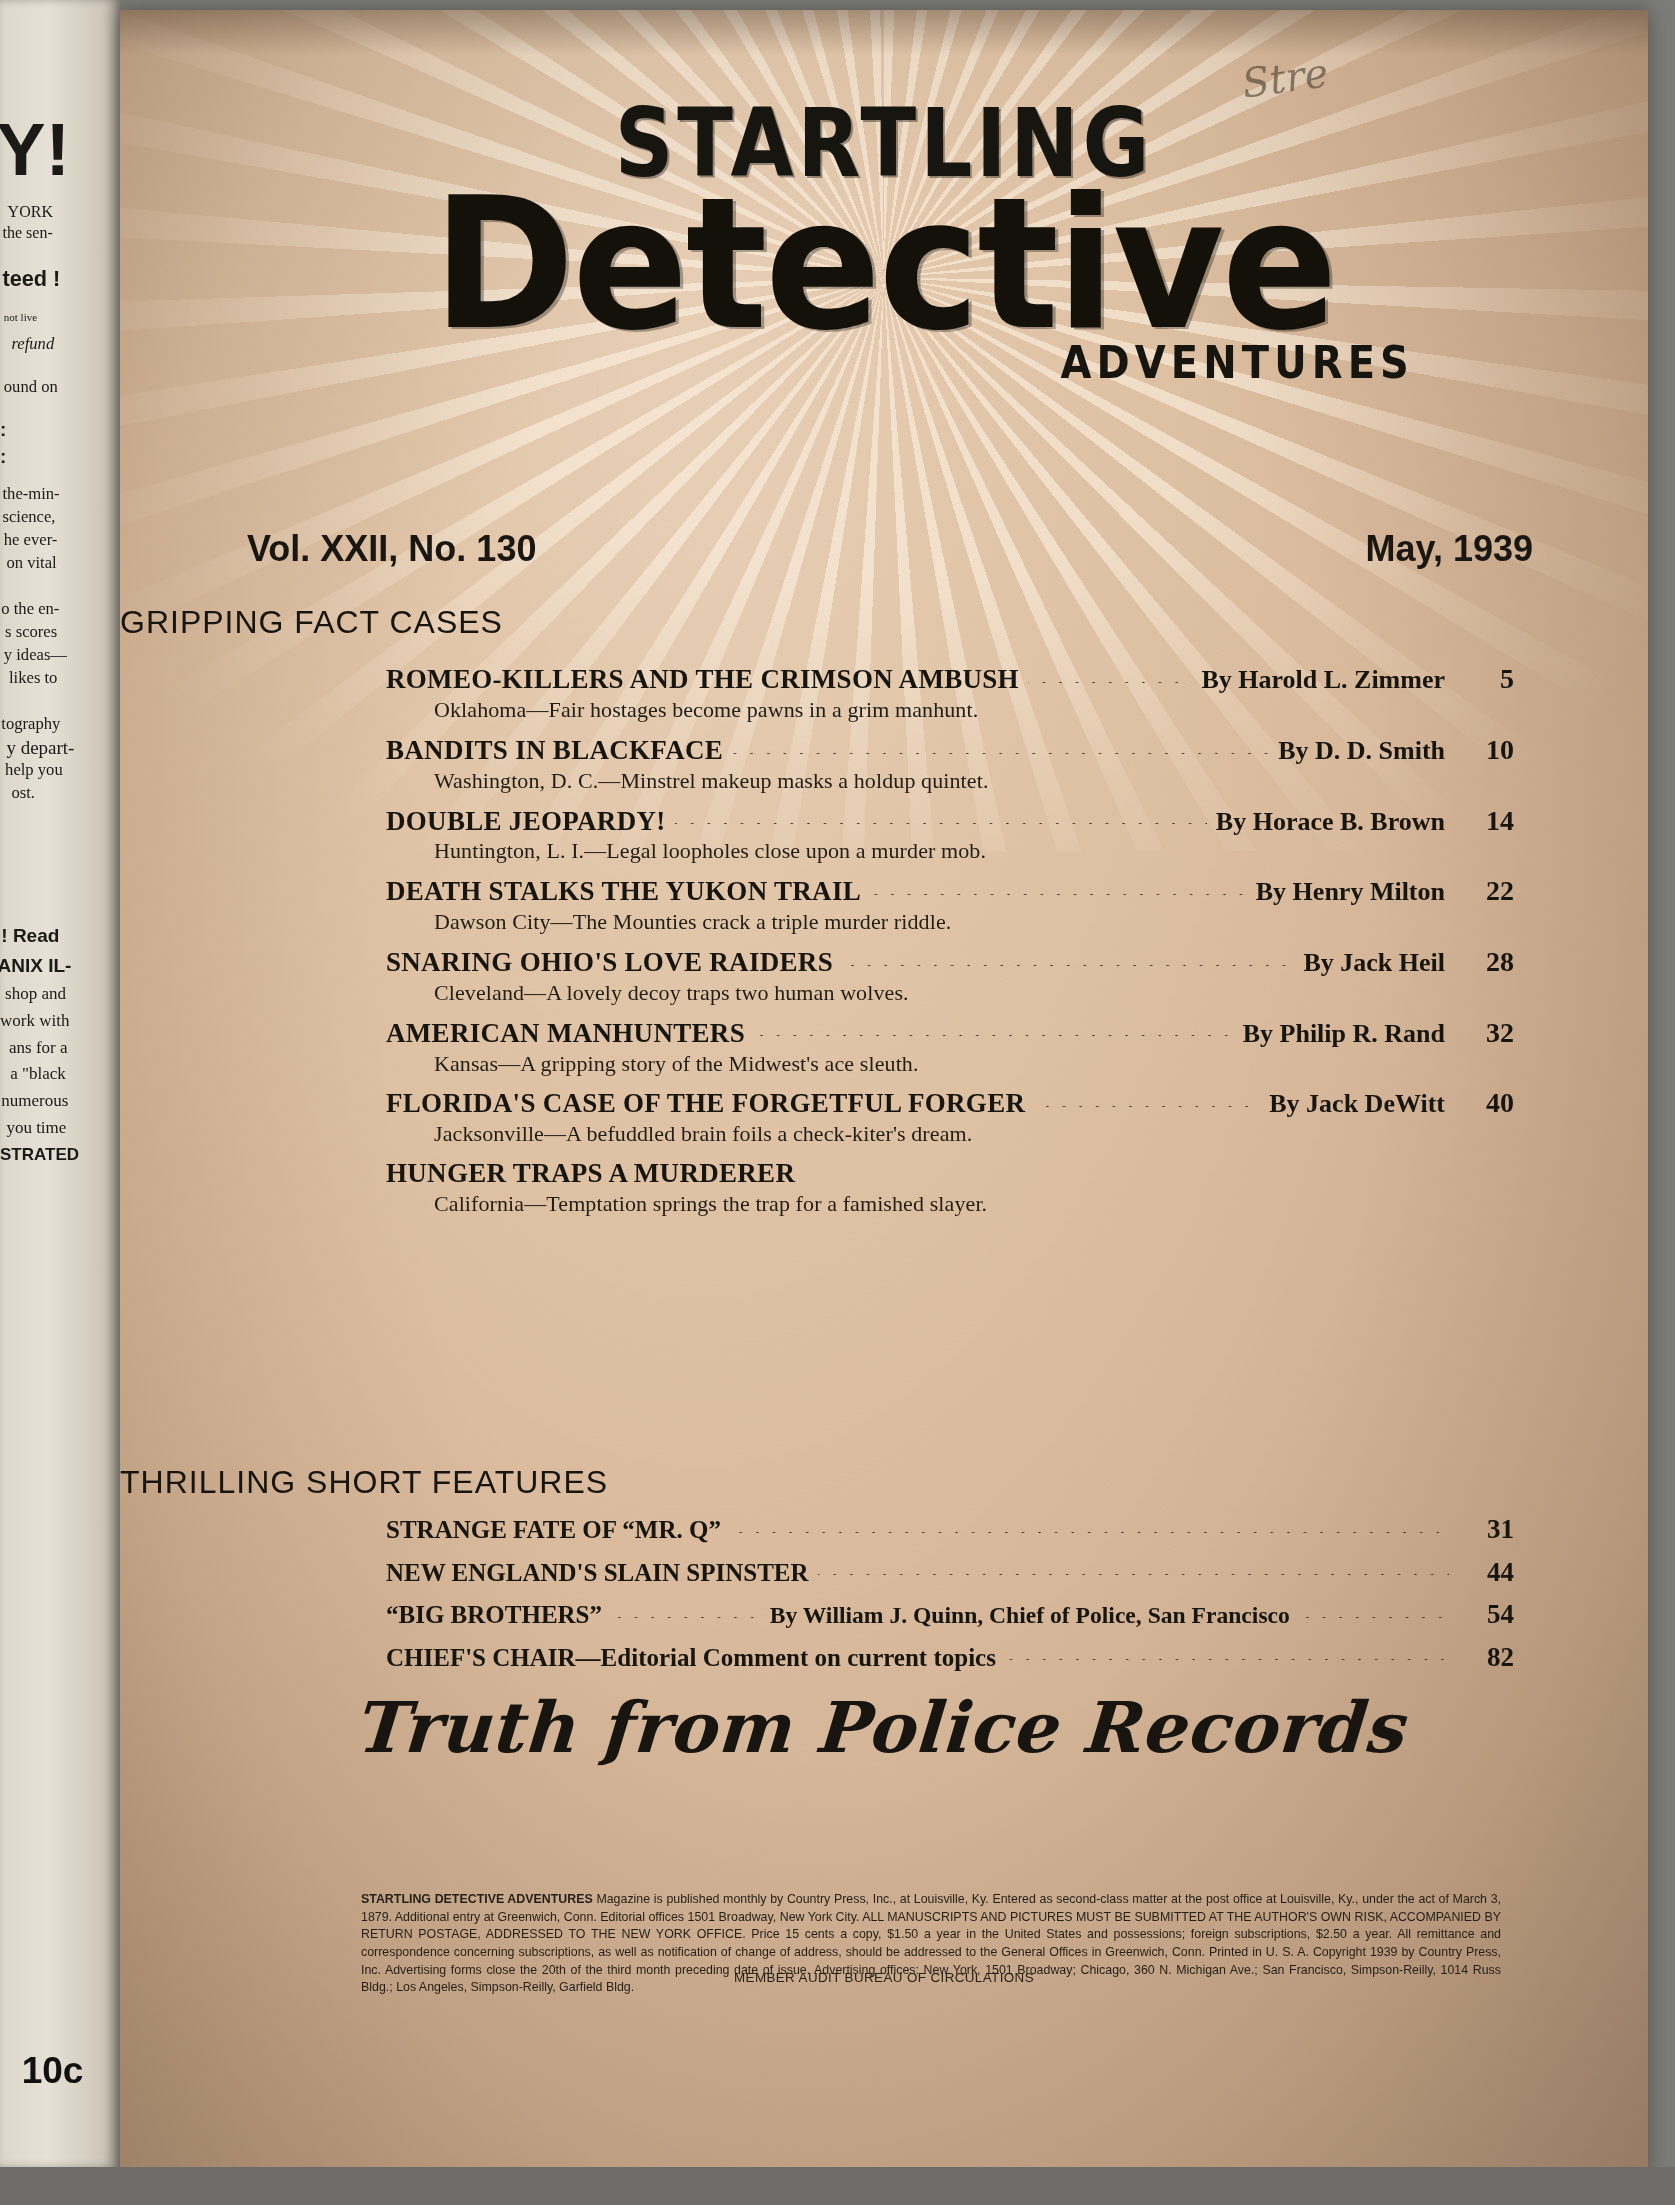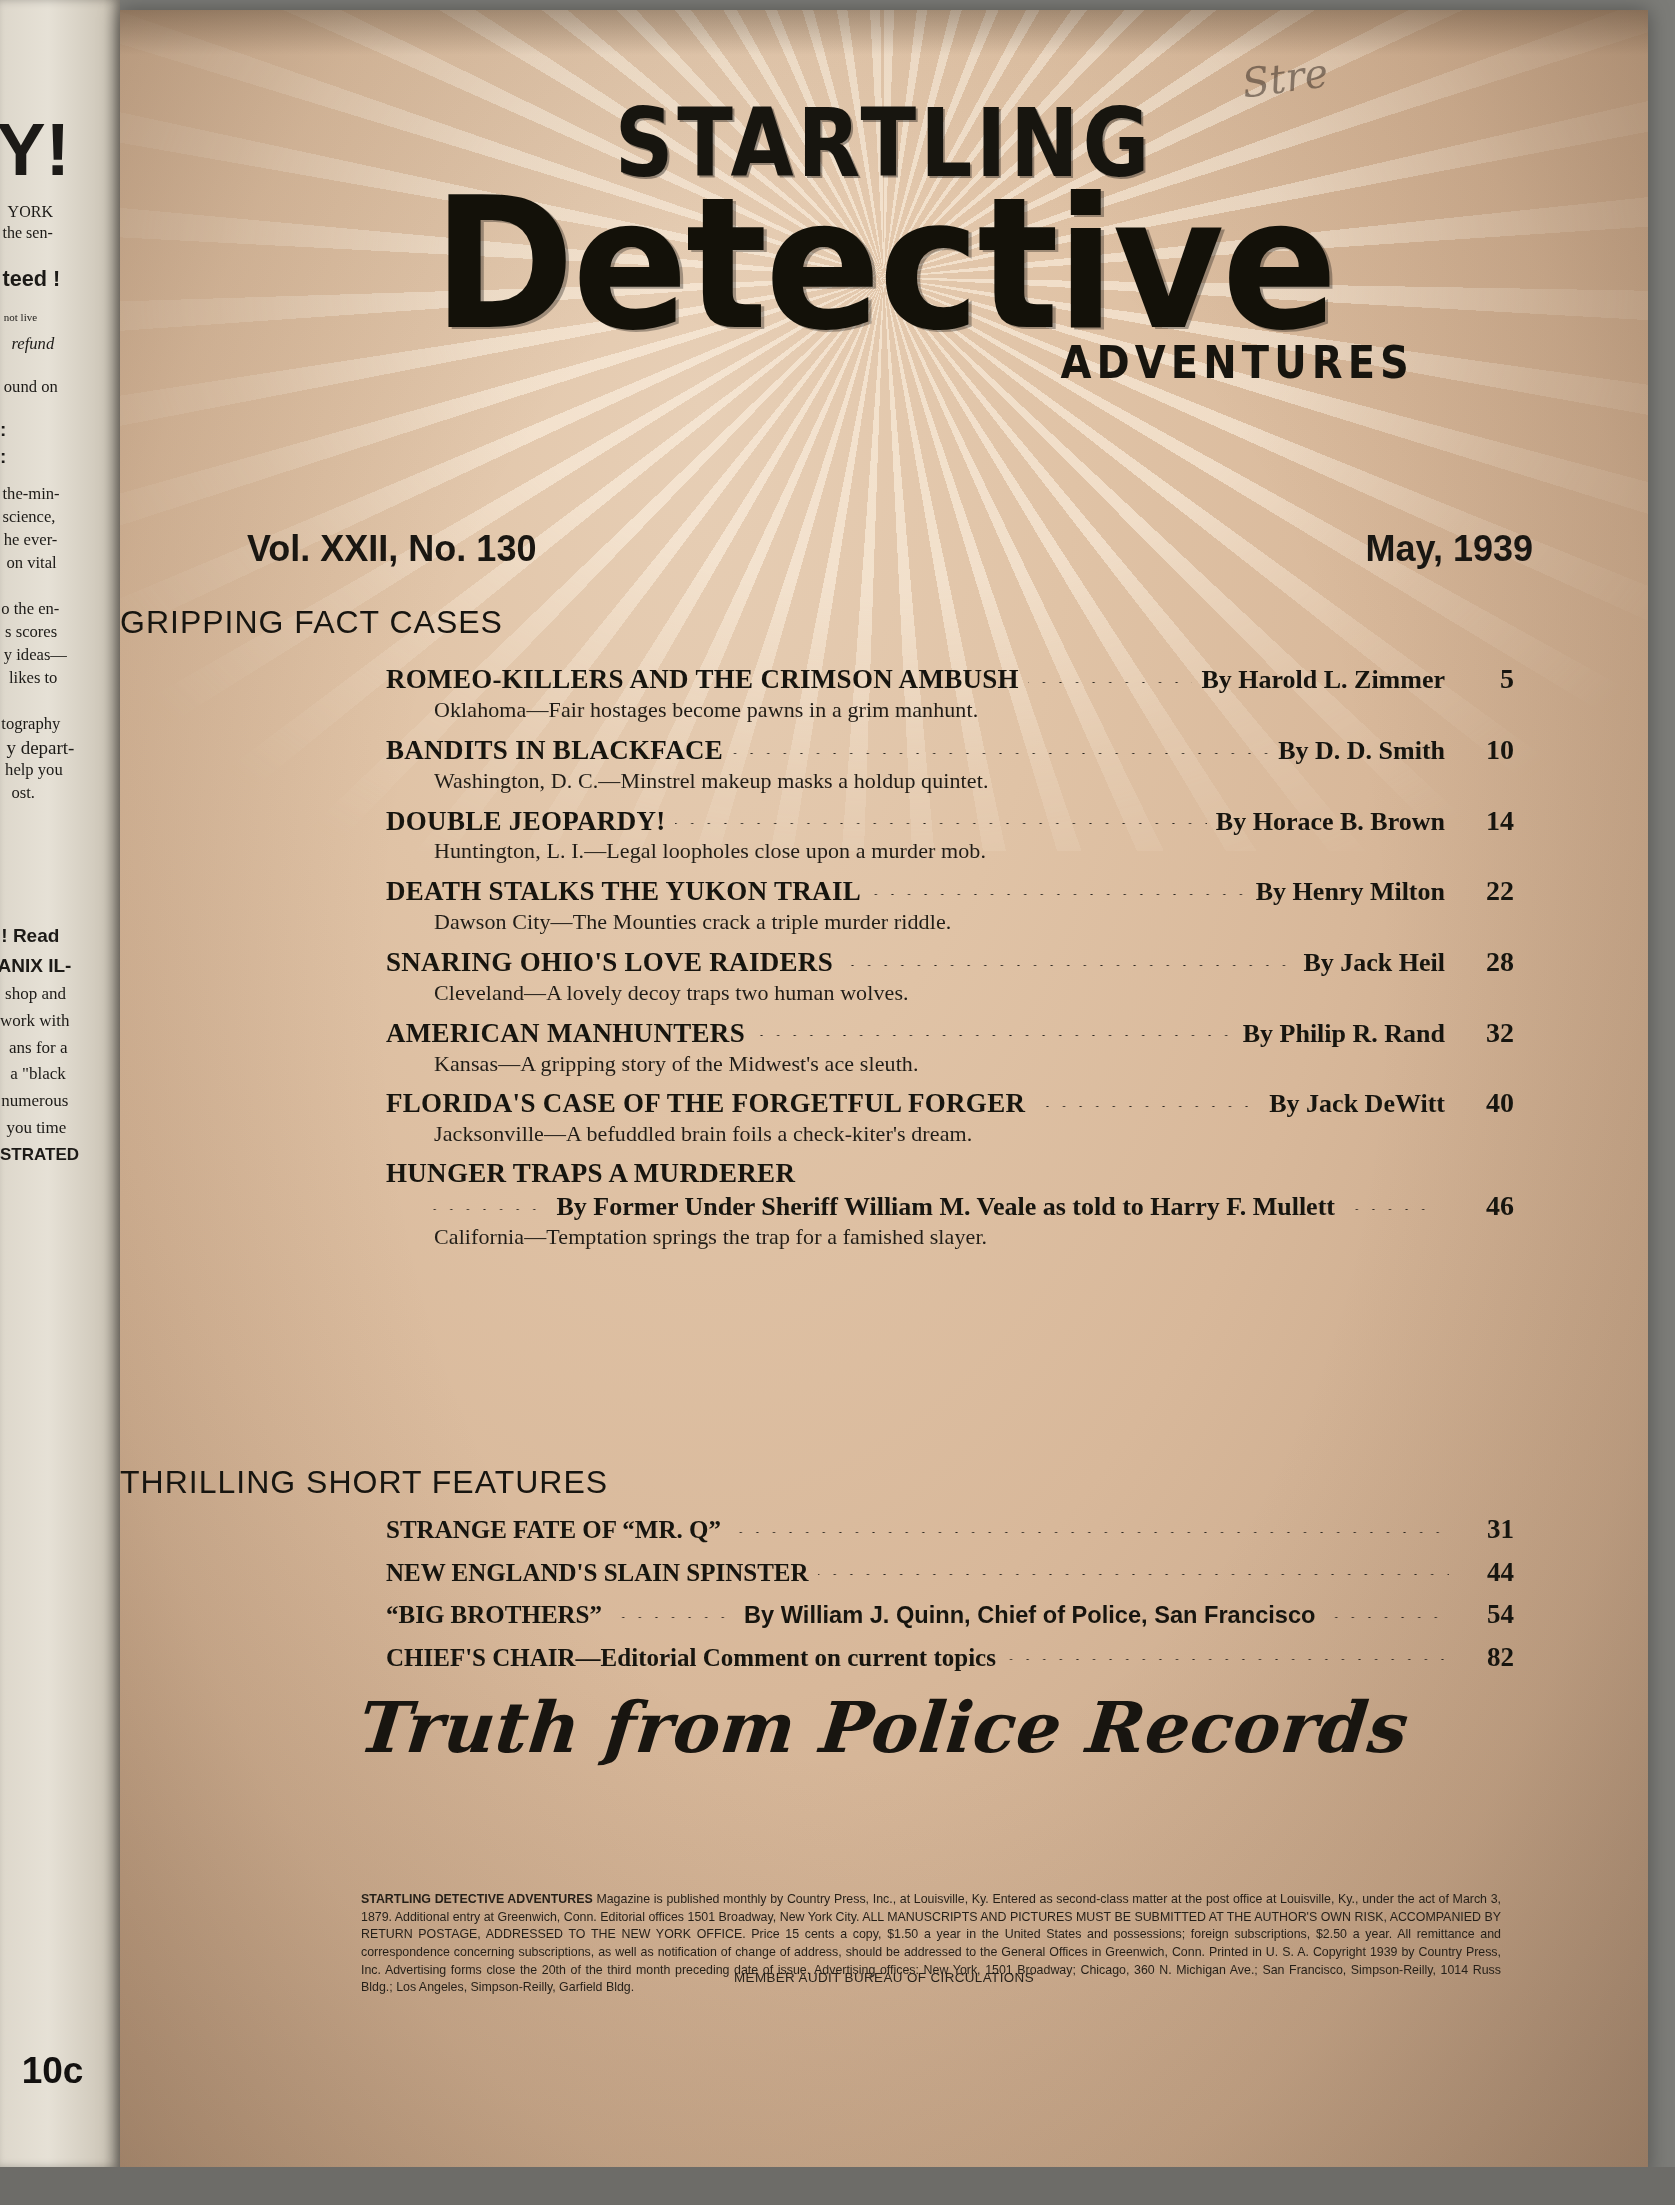--- a/index.html
+++ b/index.html
@@ -224,21 +224,21 @@
   .sentry { margin-bottom: 11.5px; }
   .sentry .entry-line { align-items: baseline; }
   .stitle {
     font-family: "Liberation Serif", serif;
     font-weight: bold;
     font-size: 25px;
     color: #17150f;
     flex: 0 0 auto;
   }
   .sauthor {
-    font-family: Liberation Sans, sans-serif;
+    font-family: Liberation Serif, serif;
     font-weight: bold;
     font-size: 23.6px;
     color: #17150f;
     flex: 0 0 auto;
   }
   .spage {
     font-family: "Liberation Serif", serif;
     font-weight: bold;
     font-size: 27px;
     color: #17150f;
@@ -443,26 +443,20 @@
             <span class="dots"></span>
             <span class="eauthor">By Jack DeWitt</span>
             <span class="epage">40</span>
           </div>
           <div class="esub">Jacksonville—A befuddled brain foils a check-kiter's dream.</div>
         </div>
         <div class="entry wrapped">
           <div class="entry-line">
             <span class="etitle">HUNGER TRAPS A MURDERER</span>
           </div>
-          <div class="entry-line second">
-            <span class="dots" style="flex:0 0 127px;"></span>
-            <span class="eauthor">By Former Under Sheriff William M. Veale as told to Harry F. Mullett</span>
-            <span class="dots"></span>
-            <span class="epage">46</span>
-          </div>
           <div class="esub">California—Temptation springs the trap for a famished slayer.</div>
         </div>
       </div>
 
     <div class="short-list" id="short-list">
         <div class="sentry">
           <div class="entry-line">
             <span class="stitle">STRANGE FATE OF “MR. Q”</span>
             <span class="dots"></span>
             <span class="spage">31</span>

